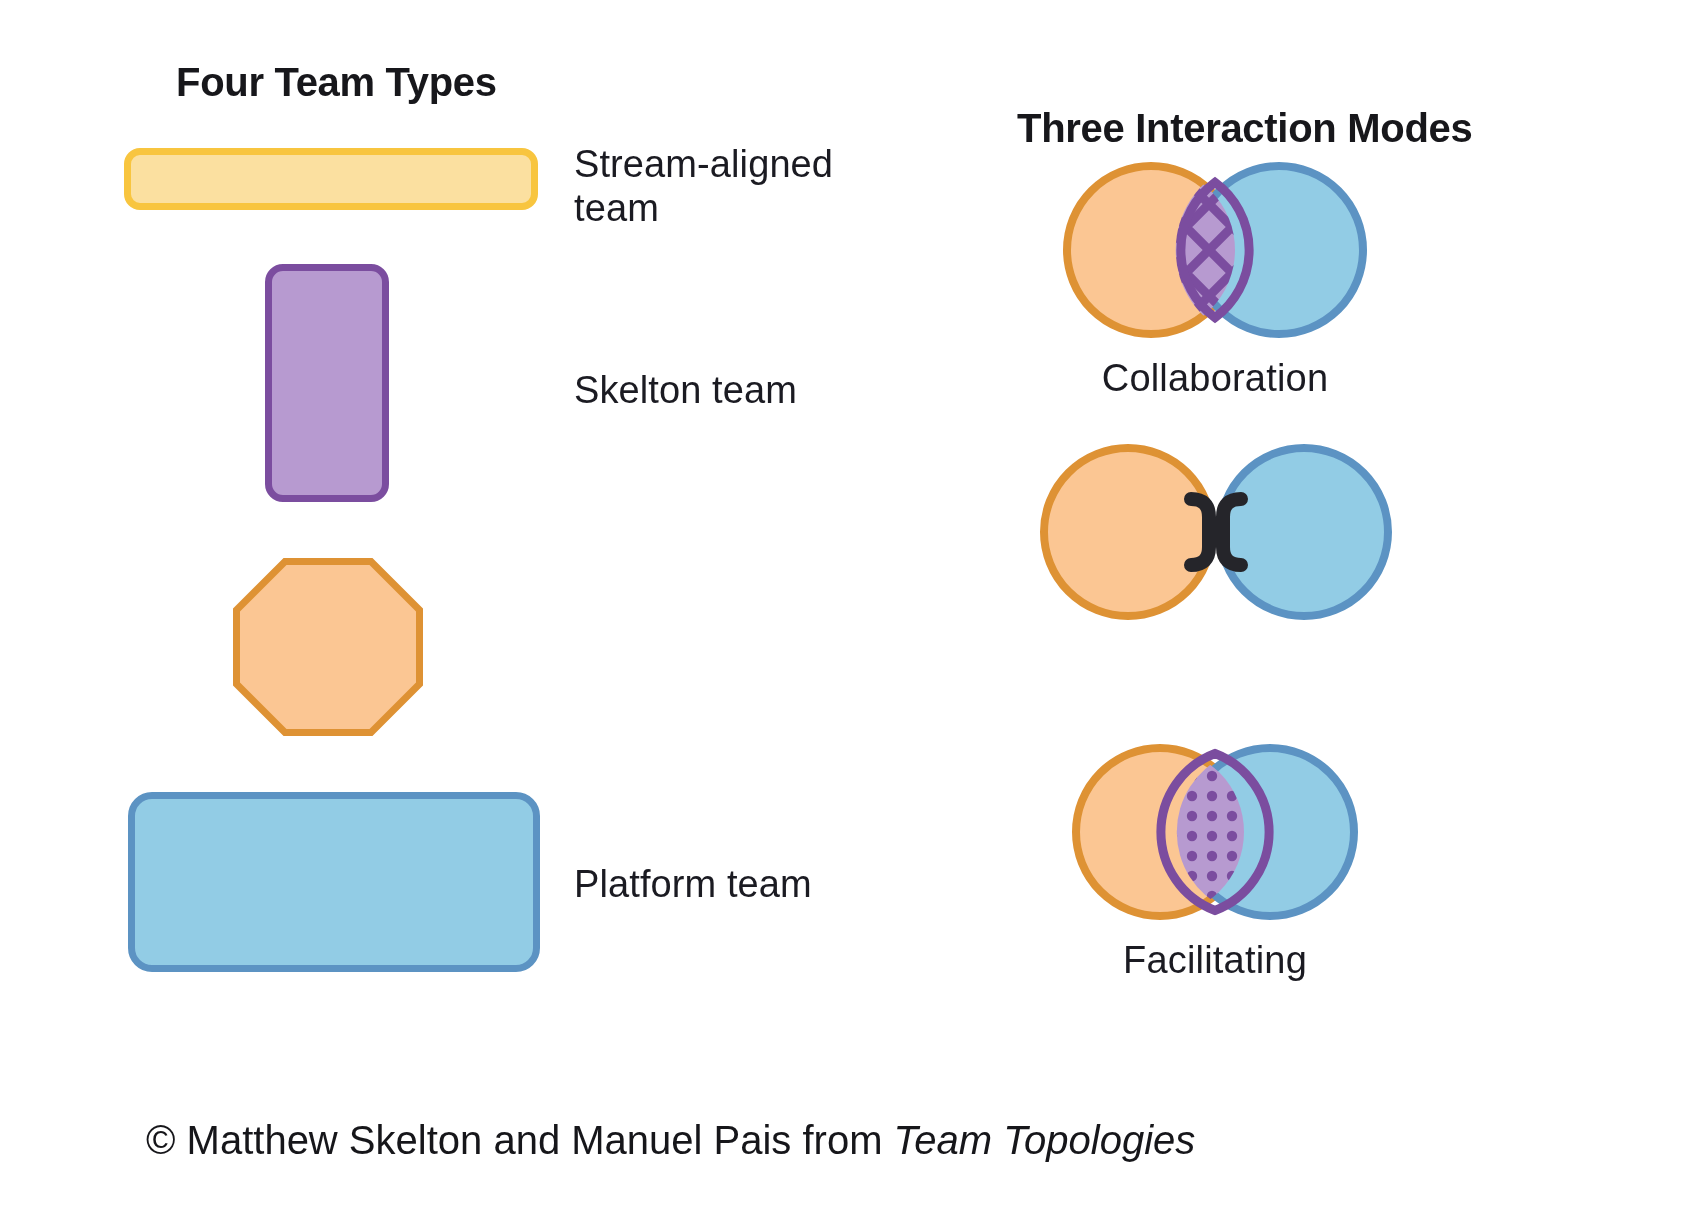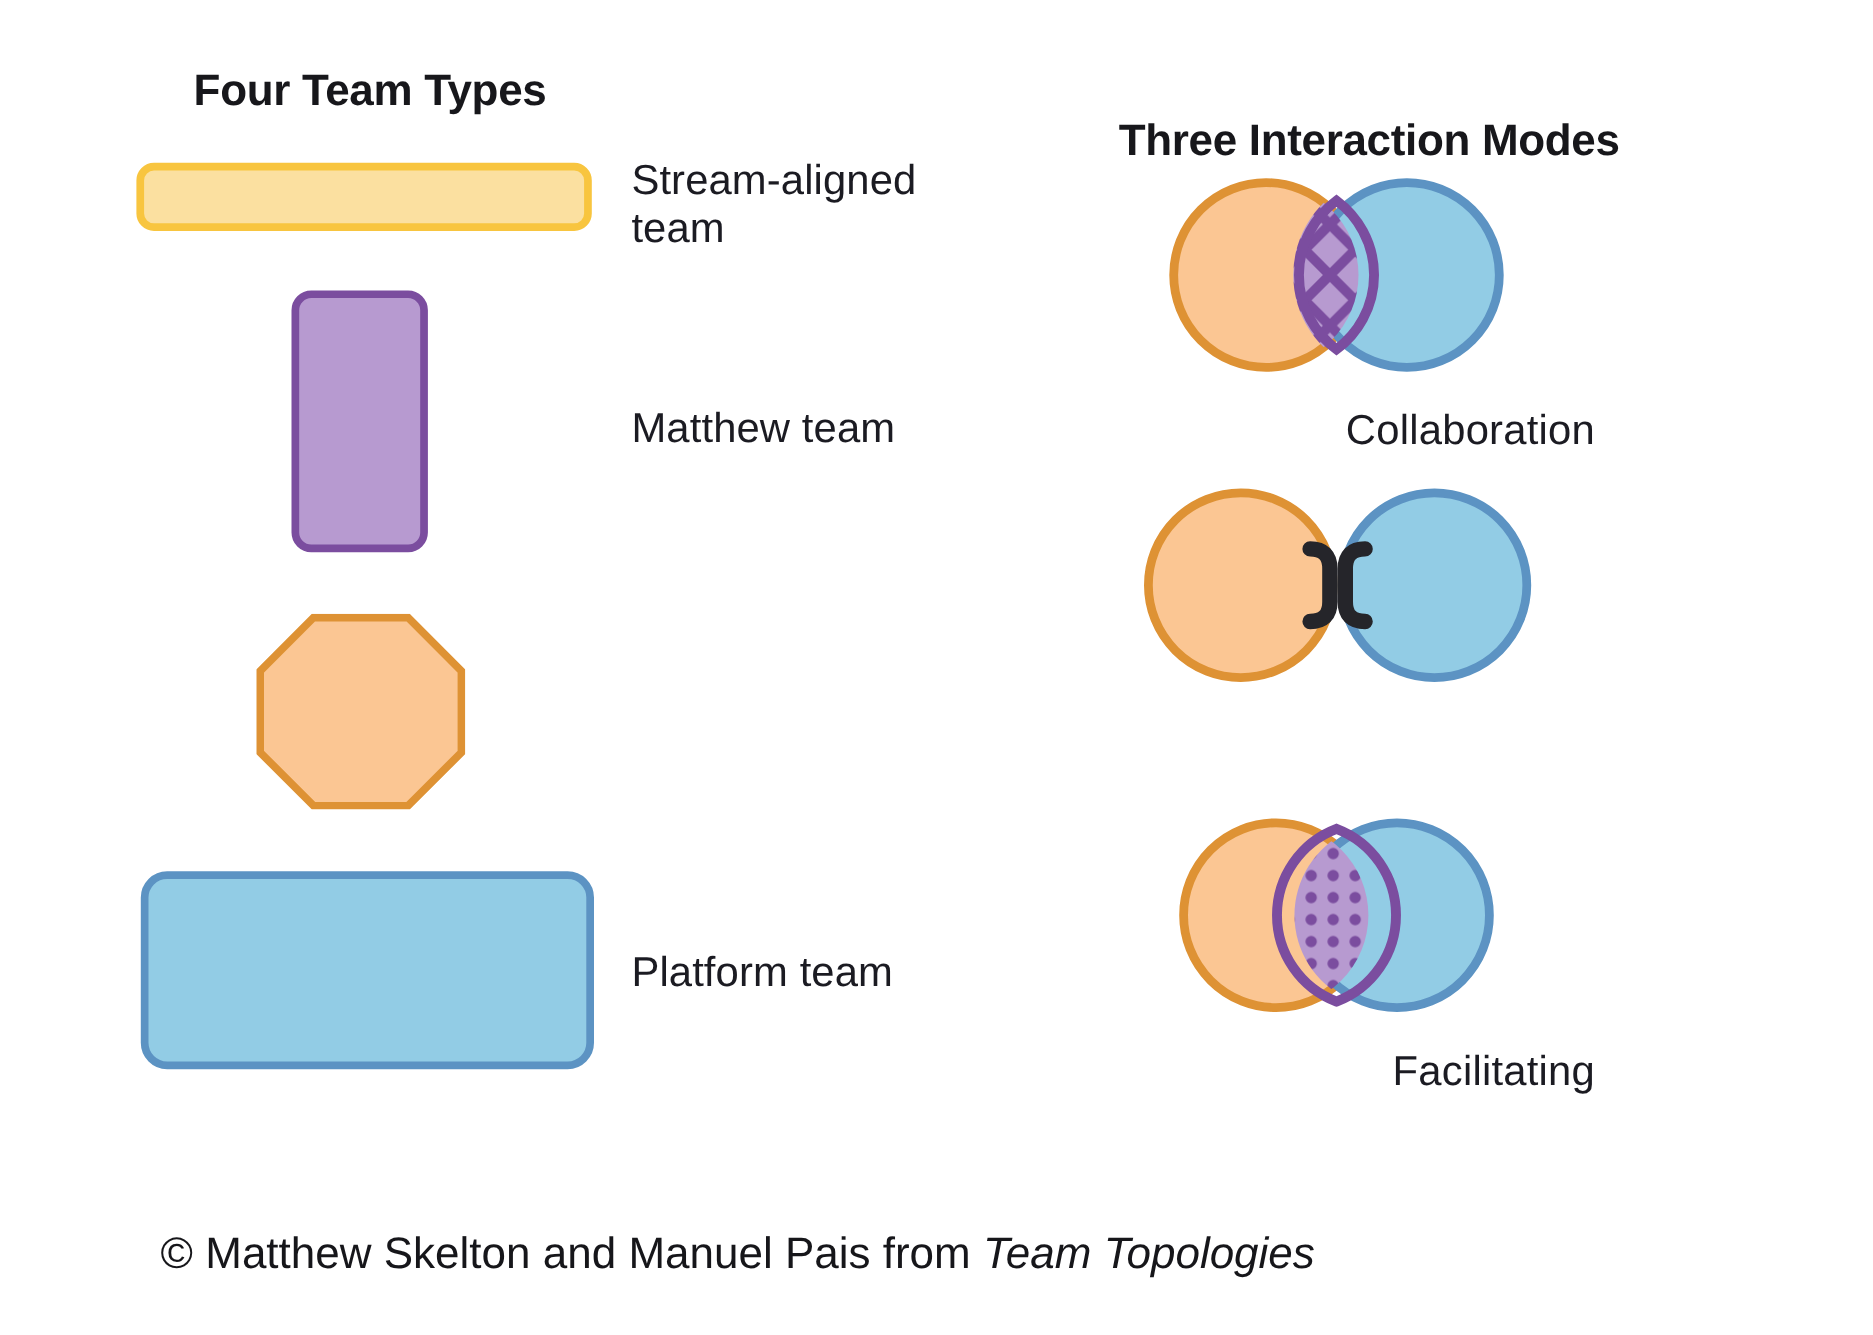--- a/index.html
+++ b/index.html
@@ -94,22 +94,21 @@
     width: 470px;
     height: 200px;
   }
   .mode-figure svg { display: block; }
 
   .mode-label {
     font-size: 38px;
     line-height: 44px;
     color: #1b1b22;
     letter-spacing: 0.2px;
-    margin-top: 20px;
-    text-align: right;
+    margin-top: 6px;
   }
 
   
   #caption {
     position: absolute;
     left: 146px;
     top: 1118px;
     font-size: 40px;
     color: #16161a;
     white-space: nowrap;
@@ -122,21 +121,21 @@
 <div id="title-left" class="col-title">Four Team Types</div>
 
 <div id="shape-stream-aligned" class="shape"></div>
 <div id="label-stream-aligned" class="team-label">
   <div>Stream-aligned</div>
   <div>team</div>
 </div>
 
 <div id="shape-enabling" class="shape"></div>
 <div id="label-enabling" class="team-label">
-  <div>Matthew team</div>
+  <div>Skelton team</div>
 </div>
 
 <div id="shape-complicated" class="shape">
   <svg width="190" height="178" viewBox="0 0 190 178" aria-hidden="true">
     <polygon points="52,3.5 138,3.5 186.5,52 186.5,126 138,174.5 52,174.5 3.5,126 3.5,52" fill="#FBC693" stroke="#DE9234" stroke-width="7" stroke-linejoin="miter"></polygon>
   </svg>
 </div>
 <div id="label-complicated" class="team-label">
 </div>
 

